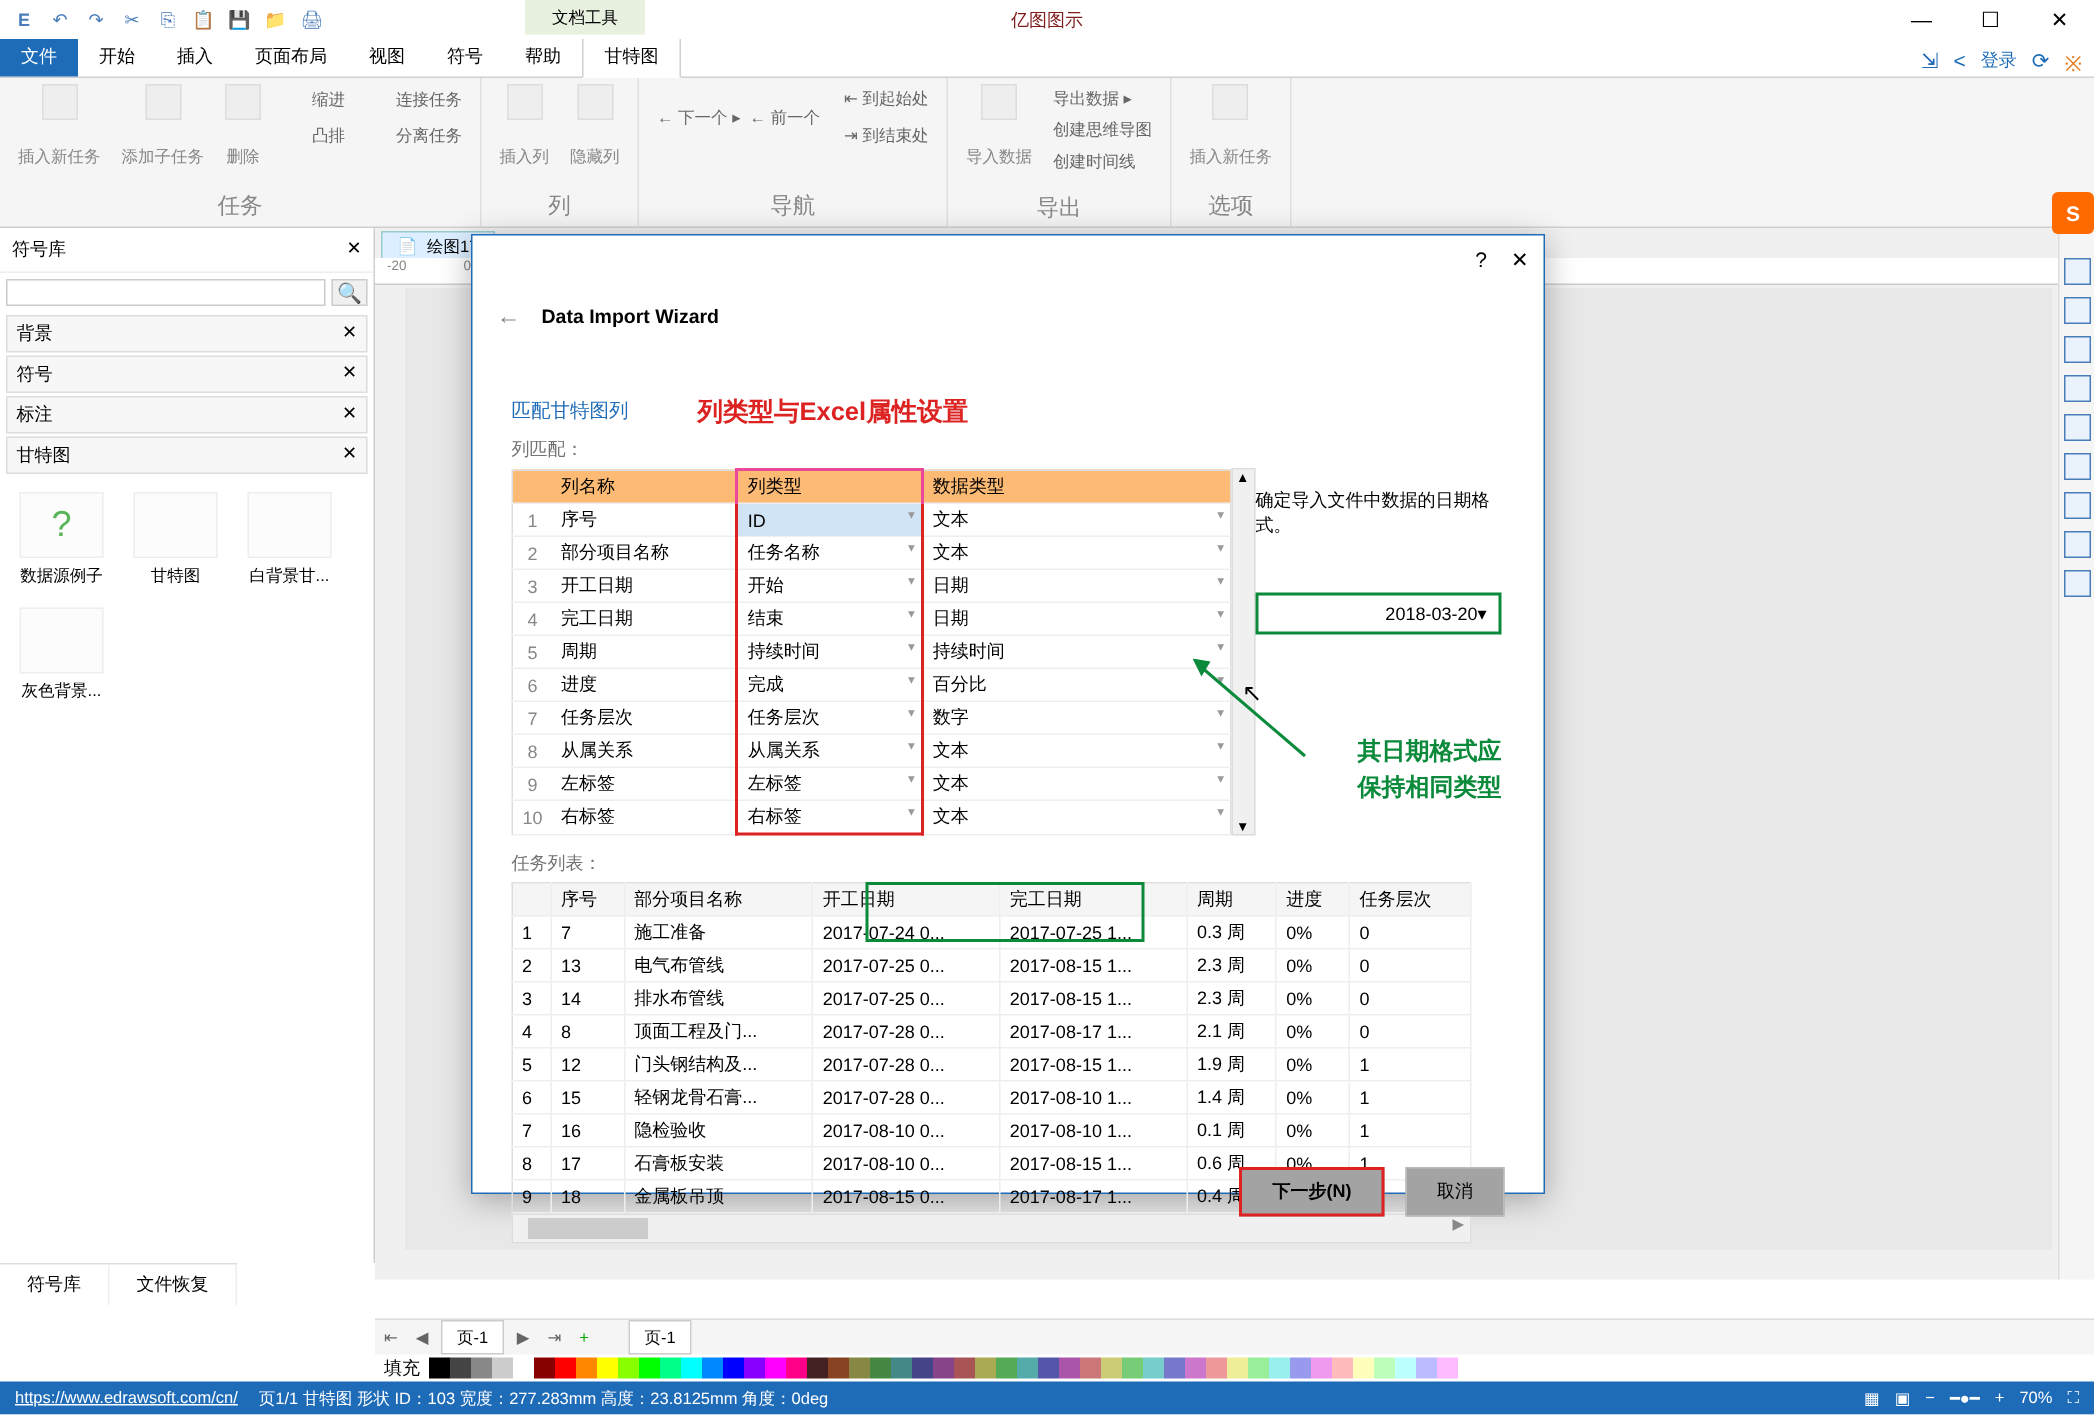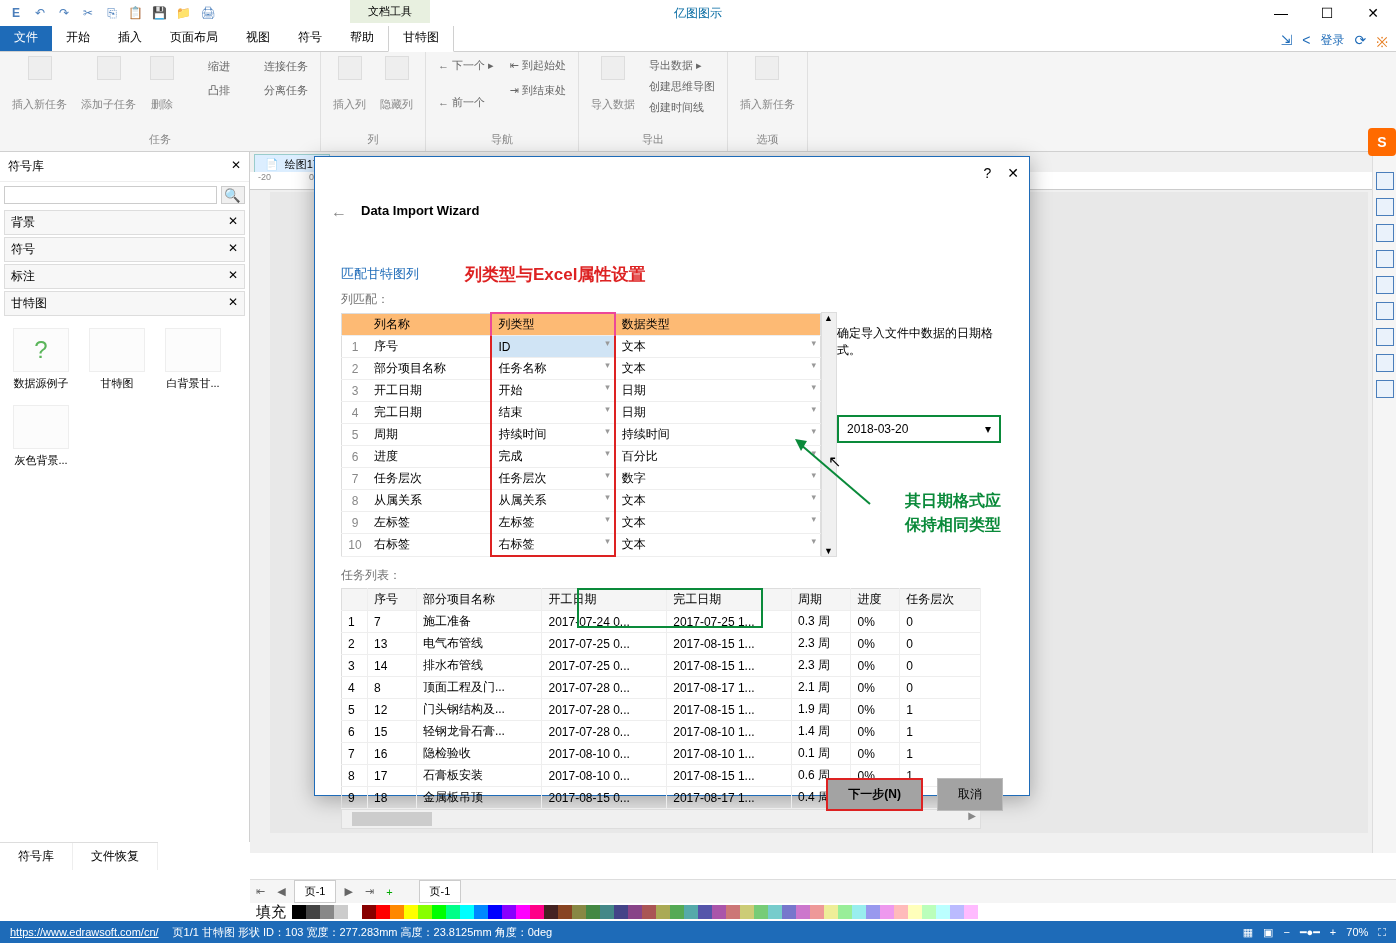--- a/index.html
+++ b/index.html
@@ -3,42 +3,42 @@
 <meta charset="utf-8">
 <style>
 * { margin: 0; padding: 0; box-sizing: border-box; font-family: "Microsoft YaHei", sans-serif; }
 body { background: #fff; width: 1396px; height: 943px; overflow: hidden; position: relative; }
 
 
 .titlebar { height: 26px; background: #fff; display: flex; align-items: center; position: relative; }
 .qat { display: flex; gap: 8px; padding: 0 8px; align-items: center; }
 .qat-btn { width: 16px; height: 16px; display: flex; align-items: center; justify-content: center; font-size: 12px; color: #4a7ebb; }
 .doc-tools { position: absolute; left: 350px; top: 0; font-size: 11px; background: #e8f0e0; padding: 4px 18px; }
-.app-title { position: absolute; left: 50%; transform: translateX(-50%); font-size: 12px; color: #0369a1; }
+.app-title { position: absolute; left: 50%; transform: translateX(-50%); font-size: 12px; color: #7f1d1d; }
 .window-btns { position: absolute; right: 0; display: flex; }
 .window-btn { width: 46px; height: 26px; display: flex; align-items: center; justify-content: center; font-size: 14px; }
 
 
 .maintabs { height: 26px; background: #fff; display: flex; align-items: flex-end; border-bottom: 1px solid #d0d0d0; }
 .maintab { padding: 5px 14px; font-size: 12px; cursor: pointer; }
 .maintab.file { background: #1e6bb8; color: #fff; }
 .maintab.active { background: #fff; border: 1px solid #d0d0d0; border-bottom: 1px solid #fff; margin-bottom: -1px; }
 .right-tools { position: absolute; right: 8px; display: flex; gap: 10px; font-size: 14px; color: #1e6bb8; }
 .right-tools span { cursor: pointer; }
 .login-text { font-size: 12px; }
 
 
 .ribbon { height: 100px; background: #f5f5f5; border-bottom: 1px solid #d0d0d0; display: flex; }
 .ribbon-group { border-right: 1px solid #e0e0e0; padding: 4px 12px; display: flex; flex-direction: column; align-items: center; justify-content: space-between; }
 .ribbon-row { display: flex; gap: 14px; }
 .ribbon-btn { display: flex; flex-direction: column; align-items: center; gap: 17px; font-size: 11px; color: #888; }
 .ribbon-btn .ico { width: 24px; height: 24px; background: #eee; border: 1px solid #ddd; }
 .ribbon-smallbtn { display: flex; align-items: center; gap: 4px; font-size: 11px; color: #666; padding: 2px 0; }
 .ribbon-smallbtn .ico { width: 16px; height: 16px; display: inline-block; }
-.ribbon-group-label { font-size: 11px; color: #888; margin-top: 12px; }
+.ribbon-group-label { font-size: 15px; color: #888; margin-top: 12px; }
 
 
 .shapelib { position: absolute; left: 0; top: 152px; width: 250px; height: 690px; border-right: 1px solid #d0d0d0; background: #fff; }
 .shapelib-title { font-size: 12px; padding: 6px 8px; display: flex; justify-content: space-between; border-bottom: 1px solid #eee; }
 .shapelib-search { display: flex; padding: 4px; gap: 4px; }
 .shapelib-search input { flex: 1; border: 1px solid #ccc; font-size: 11px; padding: 2px 4px; }
 .shapelib-search button { width: 24px; border: 1px solid #ccc; background: #f0f0f0; }
 .accordion { font-size: 12px; border: 1px solid #ddd; margin: 2px 4px; padding: 3px 6px; background: #f7f7f7; display: flex; justify-content: space-between; }
 .shape-items { display: flex; flex-wrap: wrap; gap: 14px; padding: 10px; }
 .shape-item { display: flex; flex-direction: column; align-items: center; font-size: 11px; width: 62px; }
@@ -58,21 +58,21 @@
 .right-sidebar { position: absolute; right: 0; top: 152px; width: 24px; bottom: 90px; background: #f5f5f5; border-left: 1px solid #ddd; display: flex; flex-direction: column; gap: 8px; padding-top: 20px; align-items: center; }
 .right-sidebar .ico { width: 18px; height: 18px; border: 1px solid #4a7ebb; background: #eaf2fb; }
 
 
 .statusbar { position: absolute; bottom: 0; left: 0; right: 0; height: 22px; background: #1e6bb8; color: #fff; font-size: 11px; display: flex; align-items: center; padding: 0 10px; gap: 14px; }
 .statusbar a { color: #fff; text-decoration: underline; }
 .statusbar .right { margin-left: auto; display: flex; gap: 10px; align-items: center; }
 
 
 .colorbar { position: absolute; bottom: 22px; left: 250px; right: 0; height: 18px; display: flex; align-items: center; }
-.fill-label { font-size: 15px; padding: 0 6px; }
+.fill-label { font-size: 12px; padding: 0 6px; }
 .swatches { display: flex; height: 14px; }
 .swatch { width: 14px; height: 14px; }
 
 
 .pagetabs { position: absolute; bottom: 40px; left: 250px; right: 0; height: 24px; background: #f5f5f5; border-top: 1px solid #ddd; display: flex; align-items: center; font-size: 11px; }
 .pagetab { padding: 3px 10px; border: 1px solid #ccc; background: #fff; margin: 0 2px; }
 .pagetab-ctrl { padding: 0 6px; color: #666; }
 
 
 .dialog { position: absolute; left: 314px; top: 156px; width: 716px; height: 640px; background: #fff; border: 1px solid #1e6bb8; box-shadow: 0 4px 20px rgba(0,0,0,0.3); z-index: 100; }
@@ -96,21 +96,21 @@
 .dd-cell::after { content: "▾"; position: absolute; right: 4px; top: 2px; font-size: 9px; color: #999; }
 
 .task-table { border: 1px solid #ddd; font-size: 12px; border-collapse: collapse; width: 640px; }
 .task-table th, .task-table td { border-bottom: 1px solid #eee; border-right: 1px solid #eee; padding: 2px 6px; text-align: left; height: 19px; }
 .task-table th { background: #f5f5f5; font-weight: normal; }
 .task-scroll { height: 20px; background: #f0f0f0; border: 1px solid #ddd; position: relative; }
 .task-scroll .thumb { position: absolute; left: 10px; top: 2px; width: 80px; height: 14px; background: #ccc; }
 .task-scroll::after { content: "▶"; position: absolute; right: 4px; top: 0; font-size: 10px; color: #888; }
 
 .date-side { position: absolute; right: 28px; top: 136px; width: 164px; font-size: 12px; }
-.date-combo { border: 2px solid #0a8a3a; padding: 5px 8px; display: flex; justify-content: space-between; margin-top: 56px; }
+.date-combo { border: 2px solid #0a8a3a; padding: 5px 8px; display: flex; justify-content: flex-end; margin-top: 36px; }
 
 .dlg-buttons { position: absolute; bottom: 16px; right: 26px; display: flex; gap: 14px; }
 .dlg-btn { border: 1px solid #bbb; background: #a3a3a3; padding: 6px 20px; font-size: 12px; }
 .dlg-btn.primary { border: 2px solid #d22; font-weight: bold; }
 
 
 .sogou { position: absolute; right: 0; top: 128px; width: 28px; height: 28px; background: #ff6a00; color: #fff; display: flex; align-items: center; justify-content: center; font-weight: bold; border-radius: 4px; font-size: 14px; }
 </style>
 </head>
 <body>
@@ -200,21 +200,21 @@
         </div>
       <div class="ribbon-btn">
           <div class="ico"></div>
           <span>隐藏列</span>
         </div>
     </div>
     <div class="ribbon-group-label">列</div>
   </div>
   <div class="ribbon-group">
     <div style="display:flex;gap:16px">
-      <div style="display:flex;flex-direction:column;gap:18px">
+      <div style="display:flex;flex-direction:row;gap:6px">
         <div class="ribbon-smallbtn">
             <span>← 下一个 ▸</span>
           </div>
         <div class="ribbon-smallbtn">
             <span>← 前一个</span>
           </div>
       </div>
       <div style="display:flex;flex-direction:column;gap:6px">
         <div class="ribbon-smallbtn">
             <span>⇤ 到起始处</span>

